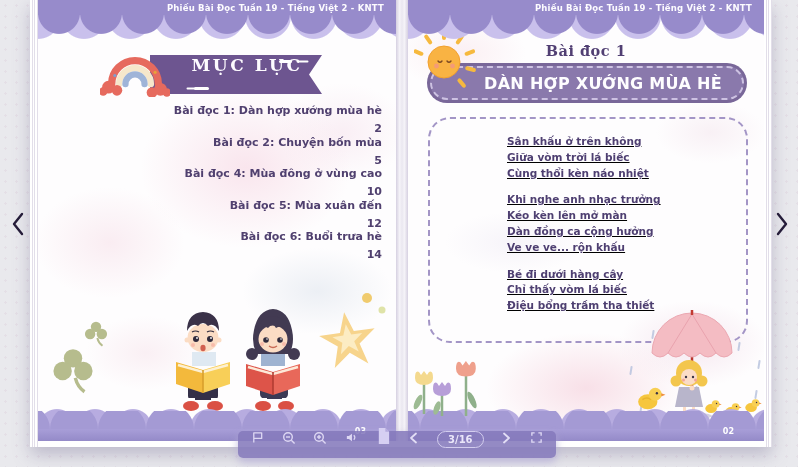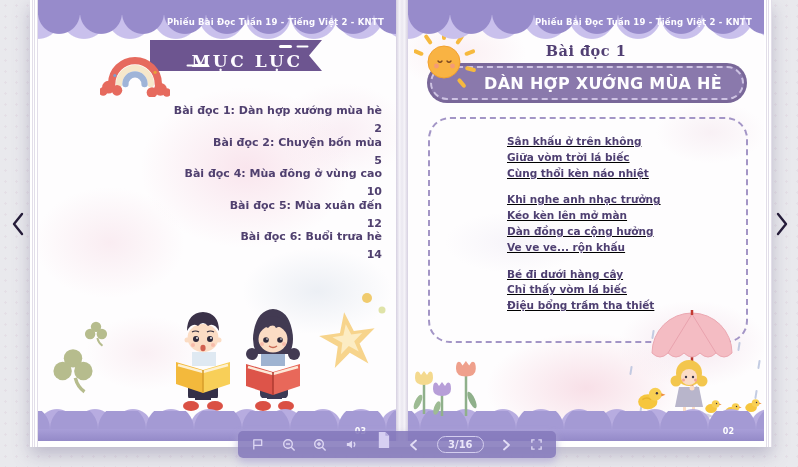--- a/index.html
+++ b/index.html
@@ -32,34 +32,34 @@
     radial-gradient(28% 10% at 30% 55%, rgba(232,226,240,.35), rgba(232,226,240,0) 70%),
     #fefdfe;}
   
   .page-header{position:absolute;left:0;right:0;top:0;height:46px;pointer-events:none;z-index:4;}
   .sc-light{position:absolute;top:0;left:0;right:0;height:44px;background:
     linear-gradient(#c9c0ec,#c9c0ec) 0 0/100% 18px no-repeat,
     radial-gradient(circle 23px at 23px 16px,#c9c0ec 22.4px,rgba(201,192,236,0) 23.4px) 23px 0/46px 44px repeat-x;}
   .sc-dark{position:absolute;top:0;left:0;right:0;height:40px;background:
     linear-gradient(#978bcb,#978bcb) 0 0/100% 15px no-repeat,
     radial-gradient(circle 21px at 21px 13px,#978bcb 20.4px,rgba(151,139,203,0) 21.4px) 0 0/42px 40px repeat-x;}
-  .hdr-text{position:absolute;top:16px;right:12px;font:700 8.5px/12px "DejaVu Sans",sans-serif;
+  .hdr-text{position:absolute;top:2px;right:12px;font:700 8.5px/12px "DejaVu Sans",sans-serif;
     color:#fdfcff;letter-spacing:.2px;}
   .page-footer{position:absolute;left:0;right:0;bottom:0;height:34px;z-index:3;pointer-events:none;}
   .fl{position:absolute;bottom:0;left:0;right:0;height:34px;background:
     linear-gradient(#b7ace0,#b7ace0) 0 100%/100% 14px no-repeat,
     radial-gradient(circle 19px at 19px 21px,#b7ace0 18.4px,rgba(183,172,224,0) 19.4px) 0 0/38px 34px repeat-x;}
   .fd{position:absolute;bottom:0;left:0;right:0;height:30px;background:
     linear-gradient(180deg,#a89ed8,#948ac8) 0 100%/100% 12px no-repeat,
     radial-gradient(circle 24px at 24px 18px,#a49ad4 23.4px,rgba(164,154,212,0) 24.4px) 12px 0/48px 30px repeat-x;}
   .page-num{position:absolute;bottom:5px;right:30px;font:700 8px "DejaVu Sans",sans-serif;color:#fff;z-index:5;}
   
-  .ribbon{position:absolute;left:112px;top:40px;width:172px;height:31px;background:#6d5590;
+  .ribbon{position:absolute;left:112px;top:55px;width:172px;height:39px;background:#6d5590;
     clip-path:polygon(0 0,100% 0,calc(100% - 13px) 50%,100% 100%,0 100%);
-    display:flex;align-items:flex-end;justify-content:center;padding-left:34px;padding-right:12px;
+    display:flex;align-items:flex-start;justify-content:center;padding-left:34px;padding-right:12px;
     box-sizing:border-box;z-index:2;}
   .ribbon .t{font:700 17px "DejaVu Serif",serif;color:#fdfbff;letter-spacing:2.5px;}
   .ribbon::before{content:"";position:absolute;top:5px;right:30px;width:13px;height:3px;background:#fff;
     border-radius:2px;box-shadow:17px 0 0 -0.5px #fff;}
   .ribbon::after{content:"";position:absolute;bottom:4px;left:44px;width:15px;height:3px;background:#fff;
     border-radius:2px;box-shadow:-8px 0 0 -0.5px #fff;}
   .rainbow{position:absolute;left:62px;top:37px;width:70px;height:60px;z-index:3;}
   .toc{position:absolute;left:22px;right:14px;top:104px;z-index:2;}
   .toc-row{display:flex;align-items:flex-end;height:24px;margin-bottom:7.6px;flex-direction:column;}
   .toc-label{font:700 11px "DejaVu Sans",sans-serif;color:#50406f;white-space:nowrap;}
@@ -89,21 +89,21 @@
   .duck.d2{left:296px;top:398px;width:18px;height:16px;}
   .duck.d3{left:316px;top:401px;width:18px;height:16px;}
   .duck.d4{left:336px;top:397px;width:18px;height:16px;}
   .rain{position:absolute;width:2.4px;height:9px;border-radius:2px;background:#b9c3de;opacity:.85;
     transform:rotate(9deg);z-index:1;}
   .r1{left:244px;top:330px;} .r2{left:292px;top:326px;} .r3{left:330px;top:342px;}
   .r4{left:222px;top:366px;} .r5{left:350px;top:360px;} .r6{left:287px;top:386px;}
   .r7{left:347px;top:390px;} .r8{left:232px;top:404px;}
   
   .toolbar{position:absolute;left:238px;top:431px;width:318px;height:27px;
-    background:rgba(133,122,188,.88);border-radius:5px;display:flex;align-items:center;
+    background:rgba(133,122,188,.88);border-radius:5px;display:flex;align-items:flex-start;
     justify-content:space-between;padding:0 13px;box-sizing:border-box;
     box-shadow:0 4px 9px rgba(180,172,215,.8);z-index:20;}
   .tb{display:flex;align-items:center;justify-content:center;cursor:pointer;}
   .tb.raised{position:relative;top:-5px;}
   .pg-pill{border:1.2px solid #d3cdee;border-radius:12px;color:#eae6f9;
     font:700 10px "DejaVu Sans",sans-serif;padding:2px 10px;cursor:pointer;}
   
   .nav{position:absolute;top:208px;width:26px;height:32px;display:flex;align-items:center;
     justify-content:center;cursor:pointer;z-index:30;}
   .nav.left{left:5px;} .nav.right{right:3px;}

